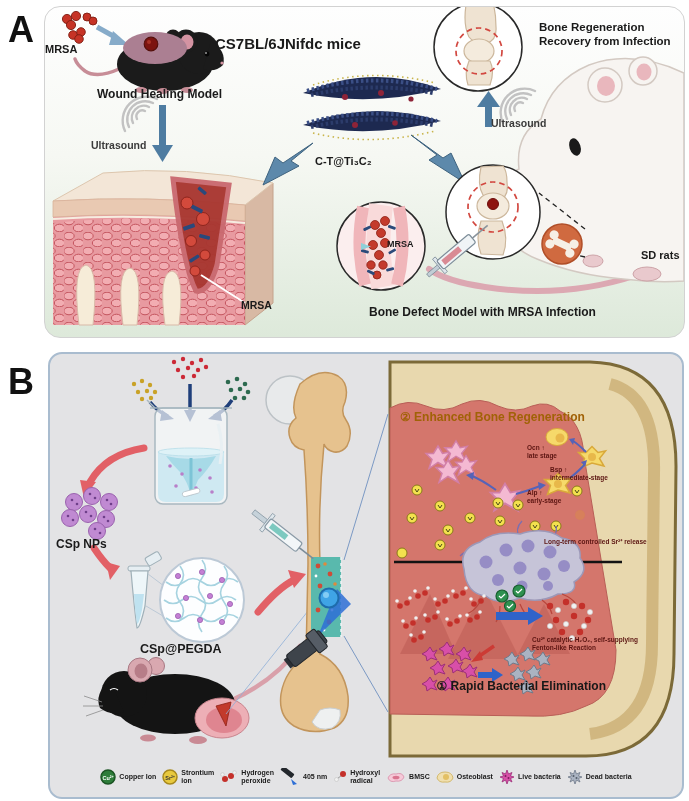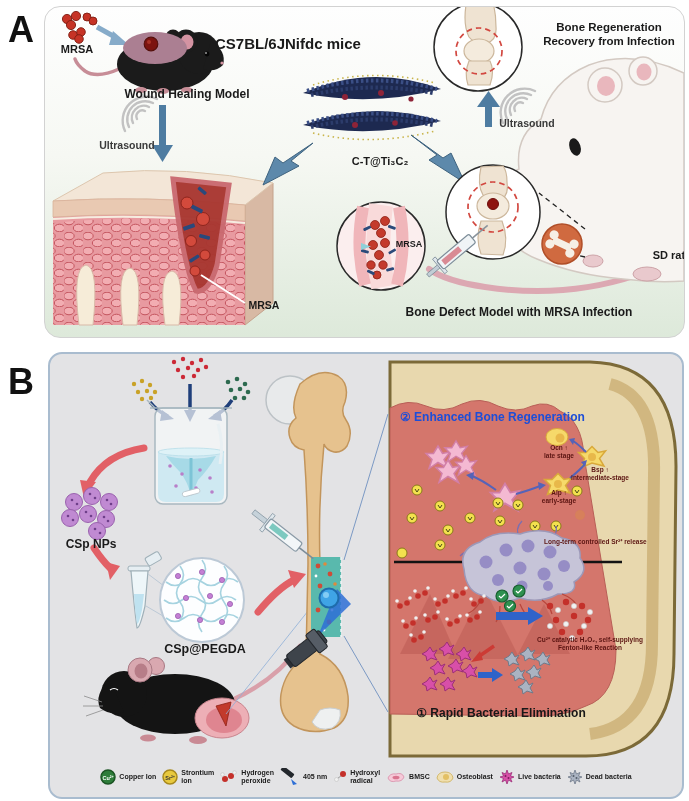--- a/index.html
+++ b/index.html
@@ -6,21 +6,21 @@
   .stage{position:relative;width:689px;height:801px;background:#fff;overflow:hidden;
          font-family:"Liberation Sans",sans-serif;}
   .panel-letter{position:absolute;font-size:36px;font-weight:bold;color:#111;line-height:1;}
   .panelA{position:absolute;left:44px;top:6px;width:639px;height:330px;border-radius:16px;
           border:1px solid #d2d2d2;overflow:hidden;
           background:linear-gradient(180deg,#fefefe 0%,#f6f8f3 45%,#dde9da 100%);}
   .panelB{position:absolute;left:48px;top:352px;width:632px;height:443px;border-radius:14px;
           border:2px solid #a9bccf;background:#e3e3e5;overflow:hidden;}
   .art{position:absolute;left:0;top:0;}
   .lbl{position:absolute;font-weight:bold;color:#1a1a1a;white-space:pre-line;
-       text-align:center;line-height:1.18;}
+       line-height:1.18;}
   .lbl.it{color:#3a3a3a;}
   .lbl.sm{font-size:6.5px;color:#5c1512;line-height:1.25;}
   .legend{position:absolute;left:6px;top:406px;width:620px;height:34px;display:flex;
           align-items:center;justify-content:center;gap:6px;}
   .leg-item{display:flex;align-items:center;gap:3px;}
   .leg-item span.t{font-size:7px;font-weight:bold;color:#1a1a1a;white-space:pre-line;line-height:1.1;}
 </style>
 </head>
 <body>
 
@@ -670,31 +670,31 @@
         <circle cx="276" cy="241" r="3" fill="#8fd4f6" opacity="0.85"></circle>
       </g>
       <g stroke="#7b99c4" stroke-width="1">
         <line x1="294" y1="206" x2="338" y2="60"></line>
           <line x1="294" y1="282" x2="338" y2="358"></line>
       </g>
     </svg>
 
     <div class="lbl" style="left:6px;top:183px;width:70px;font-size:12px">CSp NPs</div>
     <div class="lbl" style="left:90px;top:288px;width:130px;font-size:12.5px">CSp@PEGDA</div>
-    <div class="lbl" style="left:350px;top:56px;width:230px;font-size:12px;text-align:left;color:#1d4ed8">② Enhanced Bone Regeneration</div>
+    <div class="lbl" style="left:350px;top:56px;width:230px;font-size:12px;text-align:left;color:#a16207">② Enhanced Bone Regeneration</div>
     <div class="lbl sm" style="left:477px;top:90px;width:64px">Ocn ↑
 late stage</div>
     <div class="lbl sm" style="left:500px;top:112px;width:100px">Bsp ↑
 intermediate-stage</div>
     <div class="lbl sm" style="left:477px;top:135px;width:64px">Alp ↑
 early-stage</div>
     <div class="lbl sm" style="left:494px;top:184px;width:112px;text-align:left">Long-term controlled Sr²⁺ release</div>
     <div class="lbl sm" style="left:482px;top:282px;width:116px">Cu²⁺ catalytic H₂O₂, self-supplying
 Fenton-like Reaction</div>
-    <div class="lbl" style="left:346px;top:352px;width:210px;font-size:12px;text-align:center;color:#181818">① Rapid Bacterial Elimination</div>
+    <div class="lbl" style="left:346px;top:325px;width:210px;font-size:12px;text-align:right;color:#181818">① Rapid Bacterial Elimination</div>
 
     <div class="legend">
       <div class="leg-item">
         <svg width="16" height="16" viewBox="0 0 16 16">
           <circle cx="8" cy="8" r="7" fill="#2e7d3a" stroke="#1b5423" stroke-width="1.5"></circle>
           <text x="8" y="10.5" font-size="5.5" font-weight="bold" fill="#fff" text-anchor="middle" font-family="Liberation Sans, sans-serif">Cu²⁺</text>
         </svg>
         <span class="t">Copper Ion</span>
       </div>
       <div class="leg-item">

